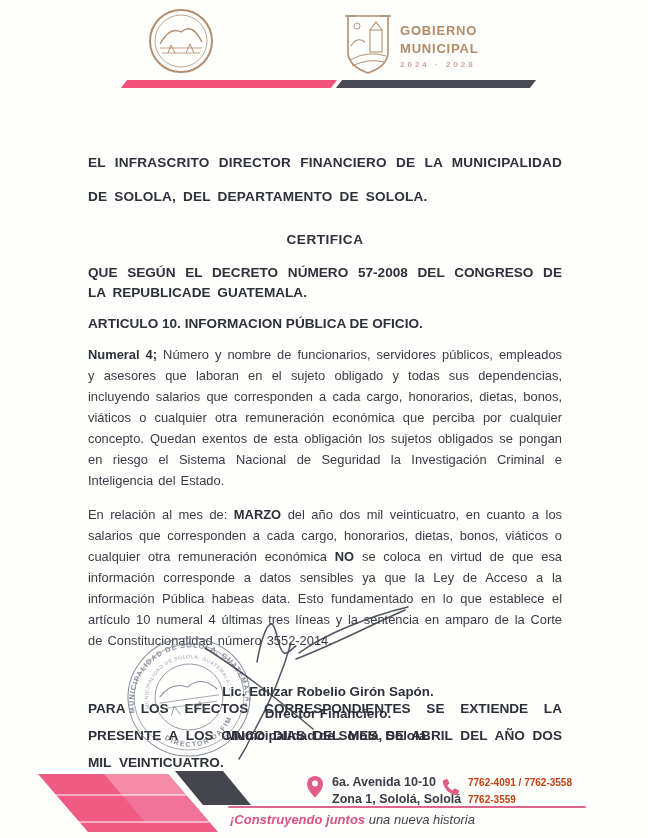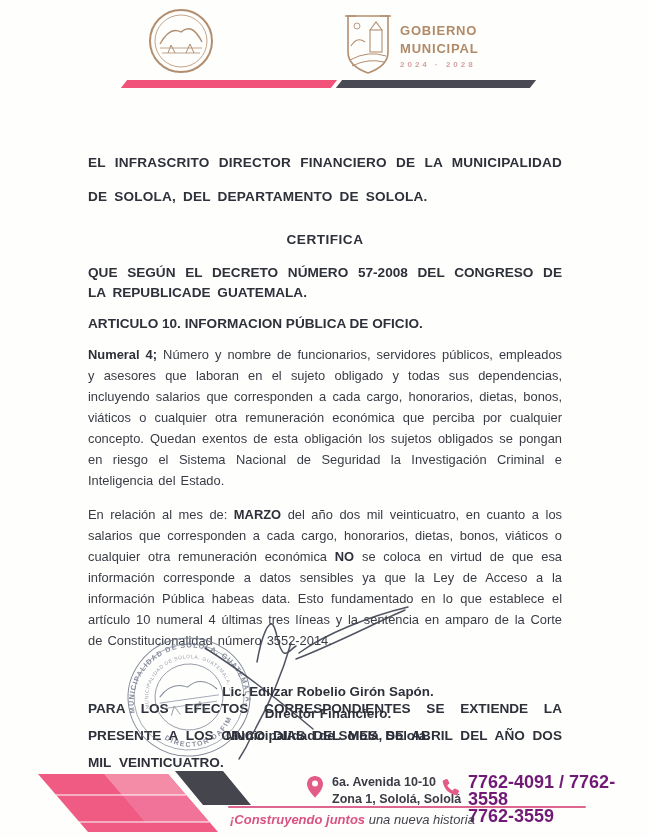--- a/index.html
+++ b/index.html
@@ -33,21 +33,21 @@
   .para b{color:#2e303a;}
   .closing{margin-top:44px;line-height:27px;text-align:justify;word-spacing:4px;}
   
   .stamp{position:absolute;left:124px;top:633px;transform:rotate(-8deg);opacity:.85;}
   .sig-svg{position:absolute;left:195px;top:596px;}
   .sig-text{position:absolute;left:203px;top:681px;width:250px;text-align:center;
     font-weight:700;font-size:13.4px;line-height:22px;color:#2e303a;}
   
   .ft-shapes{position:absolute;left:0;top:760px;}
   .ft-addr{position:absolute;left:332px;top:774px;font-size:12.5px;font-weight:600;color:#3c3c46;line-height:17px;}
-  .ft-phone{position:absolute;left:468px;top:774px;font-size:18px;font-weight:600;color:#701a75;line-height:17px;}
+  .ft-phone{position:absolute;left:468px;top:774px;font-size:10px;font-weight:600;color:#c2410c;line-height:17px;}
   .ft-pin{position:absolute;left:306px;top:775px;}
   .ft-tel{position:absolute;left:440px;top:778px;}
   .ft-rule{position:absolute;left:228px;top:806px;width:358px;height:2px;background:#dd6691;border-radius:1px;}
   .ft-tag{position:absolute;left:230px;top:812px;width:350px;text-align:left;font-size:13px;font-style:italic;}
   .ft-tag .hl{color:#d95482;font-weight:700;}
   .ft-tag .rest{color:#43434d;font-weight:500;}
 </style>
 </head>
 <body>
 

